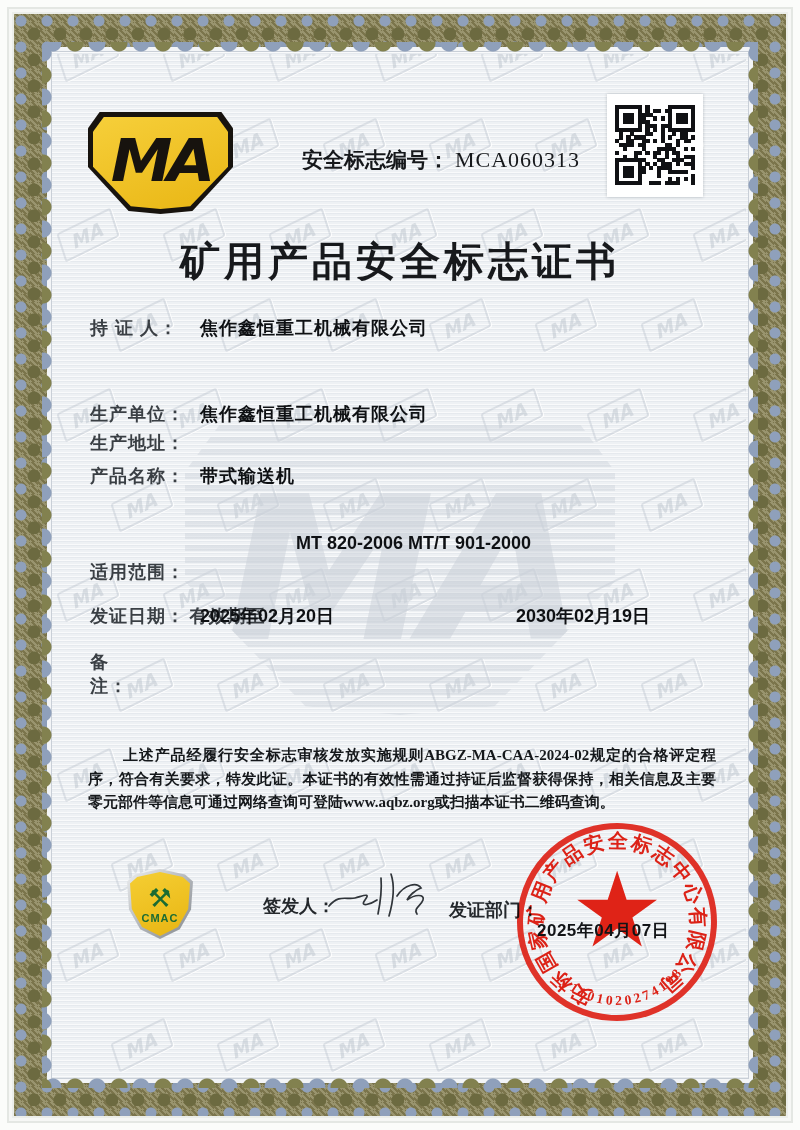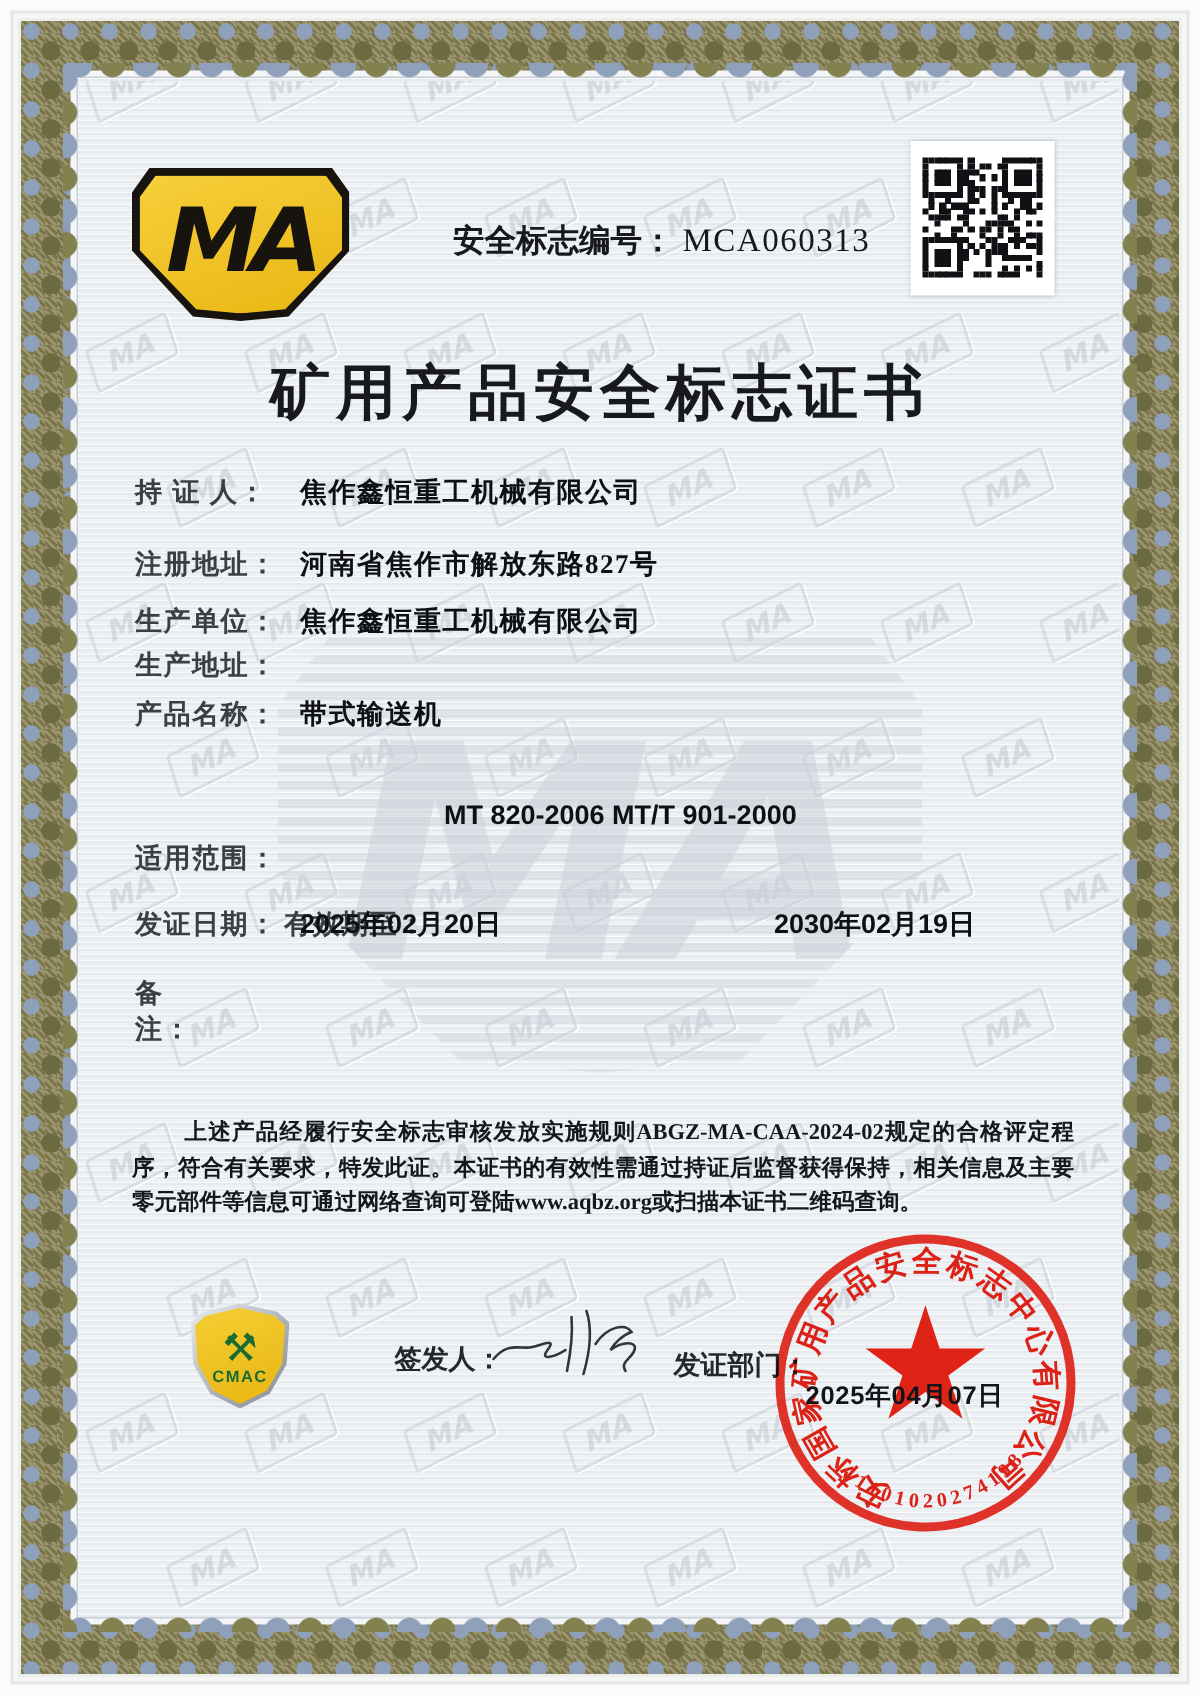--- a/index.html
+++ b/index.html
@@ -439,24 +439,20 @@
           <div class="qm" style="left: 76.1905px; top: 76.1905px; width: 4.10952px; height: 4.10952px;"></div>
         </div>
     </div>
 
     <div class="title">矿用产品安全标志证书</div>
 
     <div class="frow" style="top:316px">
       <span class="flab">持 证 人：</span>
       <span class="fval">焦作鑫恒重工机械有限公司</span>
     </div>
-    <div class="frow" style="top:364px">
-      <span class="flab">注册地址：</span>
-      <span class="fval">河南省焦作市解放东路827号</span>
-    </div>
     <div class="frow" style="top:402px">
       <span class="flab">生产单位：</span>
       <span class="fval">焦作鑫恒重工机械有限公司</span>
     </div>
     <div class="frow" style="top:431px">
       <span class="flab">生产地址：</span>
     </div>
     <div class="frow" style="top:464px">
       <span class="flab">产品名称：</span>
       <span class="fval">带式输送机</span>

